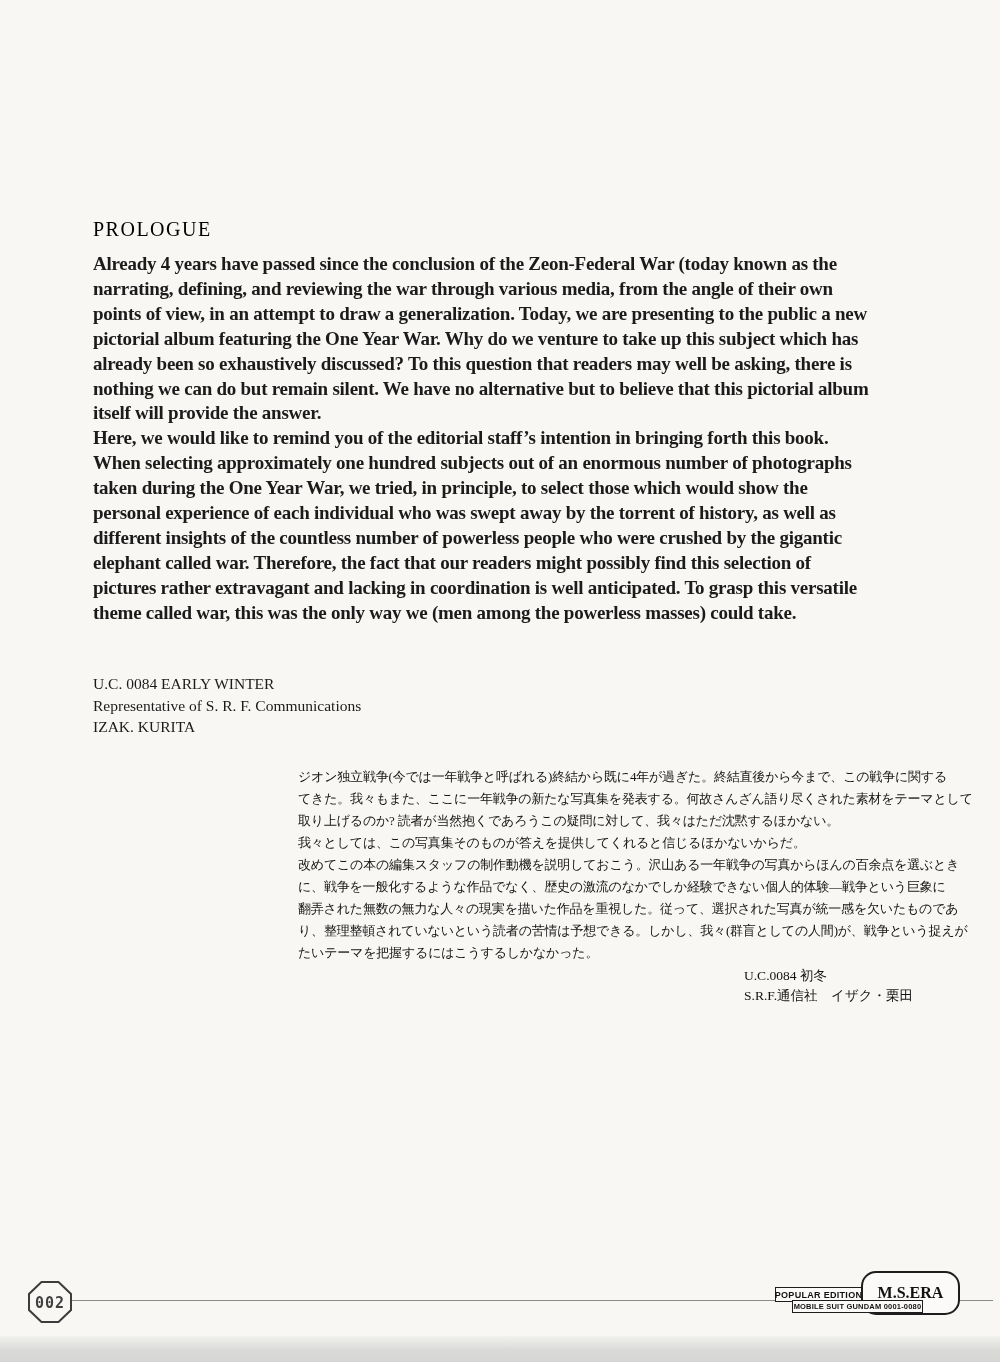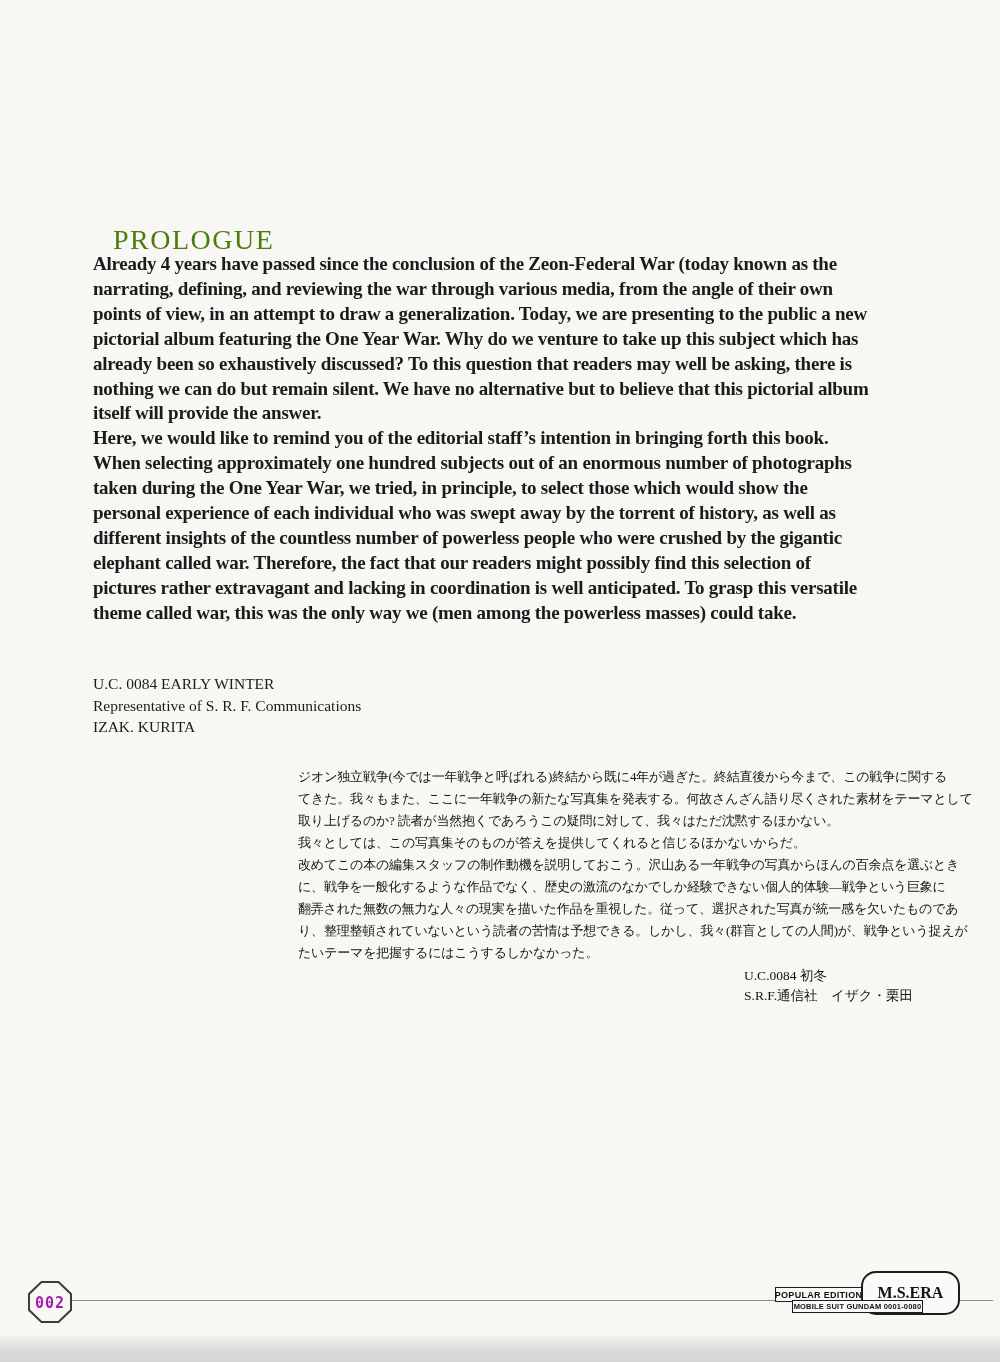--- a/index.html
+++ b/index.html
@@ -7,23 +7,22 @@
     width:1000px; height:1362px;
     background:#e9e9e7;
     font-family:"Liberation Serif", serif;
   }
   .page {
     position:relative; width:1000px; height:1362px;
     background:#f8f7f4; overflow:hidden; color:#1b1b1b;
   }
   .title {
     position:absolute; left:93px; top:205px;
-    font-size:28px; letter-spacing:1.5px; font-weight:normal;
-    color:#4d7c0f;
-    margin-left:20px;
+    font-size:20px; letter-spacing:1.5px; font-weight:normal;
+    color:#000000;
   }
   .body-en {
     position:absolute; left:93px; top:252px; width:840px;
     font-size:19px; line-height:24.9px;
   }
   .body-en > div { white-space:nowrap; letter-spacing:-0.25px;font-weight:bold; }
   .sig-en {
     position:absolute; left:93px; top:673px;
     font-size:15.5px; line-height:21.5px;
   }
@@ -43,21 +42,21 @@
   .footer-line {
     position:absolute; left:70px; top:1300px; width:923px; height:1px;
     background:#8b8b89;
   }
   .octagon {
     position:absolute; left:28px; top:1281px; width:44px; height:42px;
   }
   .octagon .num {
     position:absolute; inset:0; display:flex; align-items:center; justify-content:center;
     font-family:"DejaVu Sans Mono", monospace; font-weight:bold;
-    font-size:15px; letter-spacing:1px; color:#a21caf; padding-top:1px;
+    font-size:15px; letter-spacing:1px; color:#404040; padding-top:1px;
   }
   .logo-box {
     position:absolute; background:#fbfaf8; border:1px solid #1d1d1d;
     box-sizing:border-box; display:flex; align-items:center; justify-content:center;
     font-family:"Liberation Sans", sans-serif; color:#111; z-index:2;
   }
   .box-popular {
     left:775px; top:1287px; width:87px; height:15px;
     font-weight:bold; font-size:9px; letter-spacing:0.3px; white-space:nowrap;
   }

